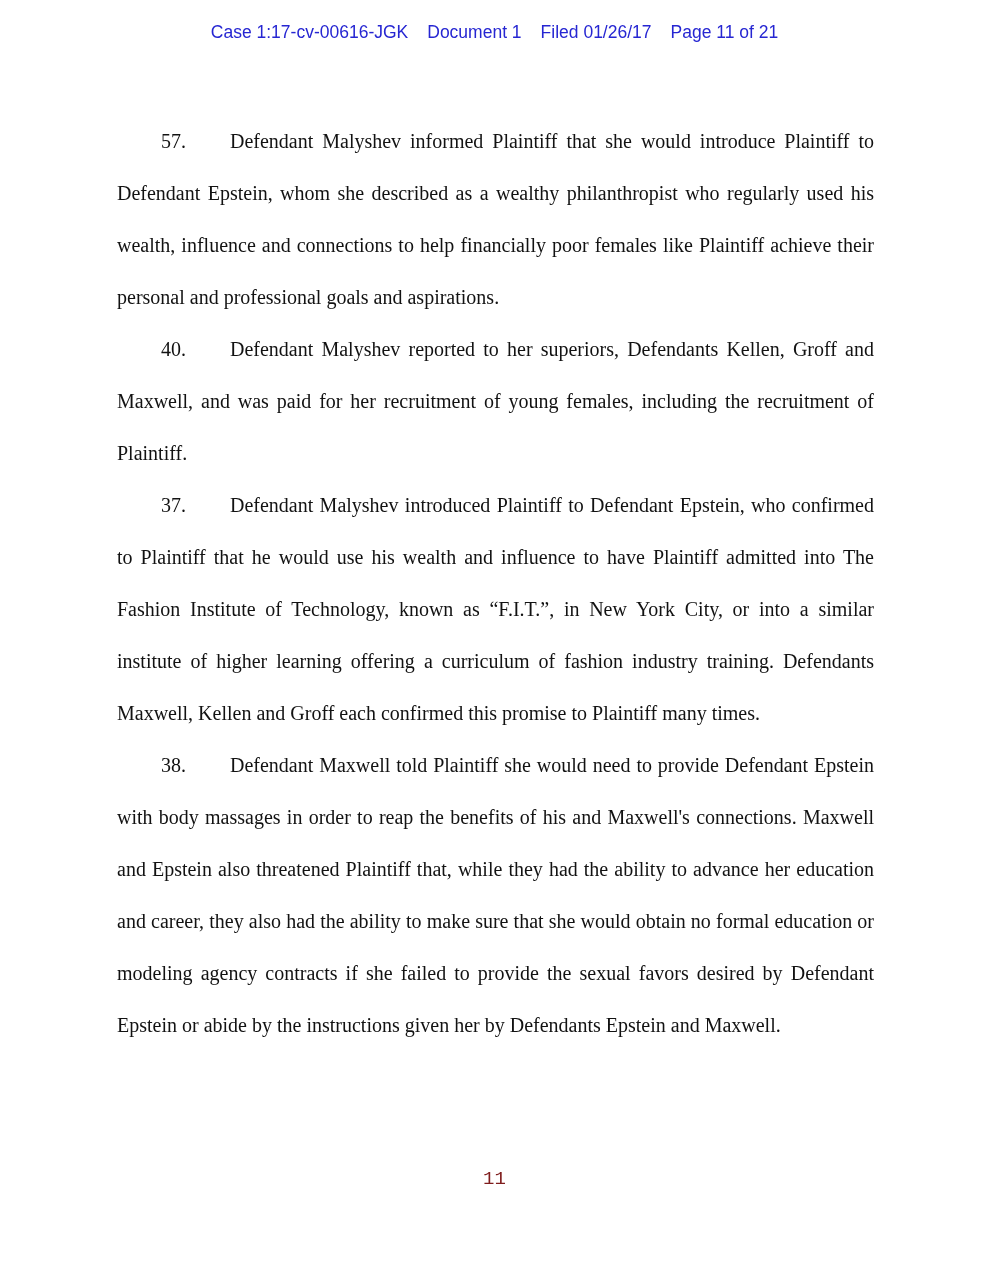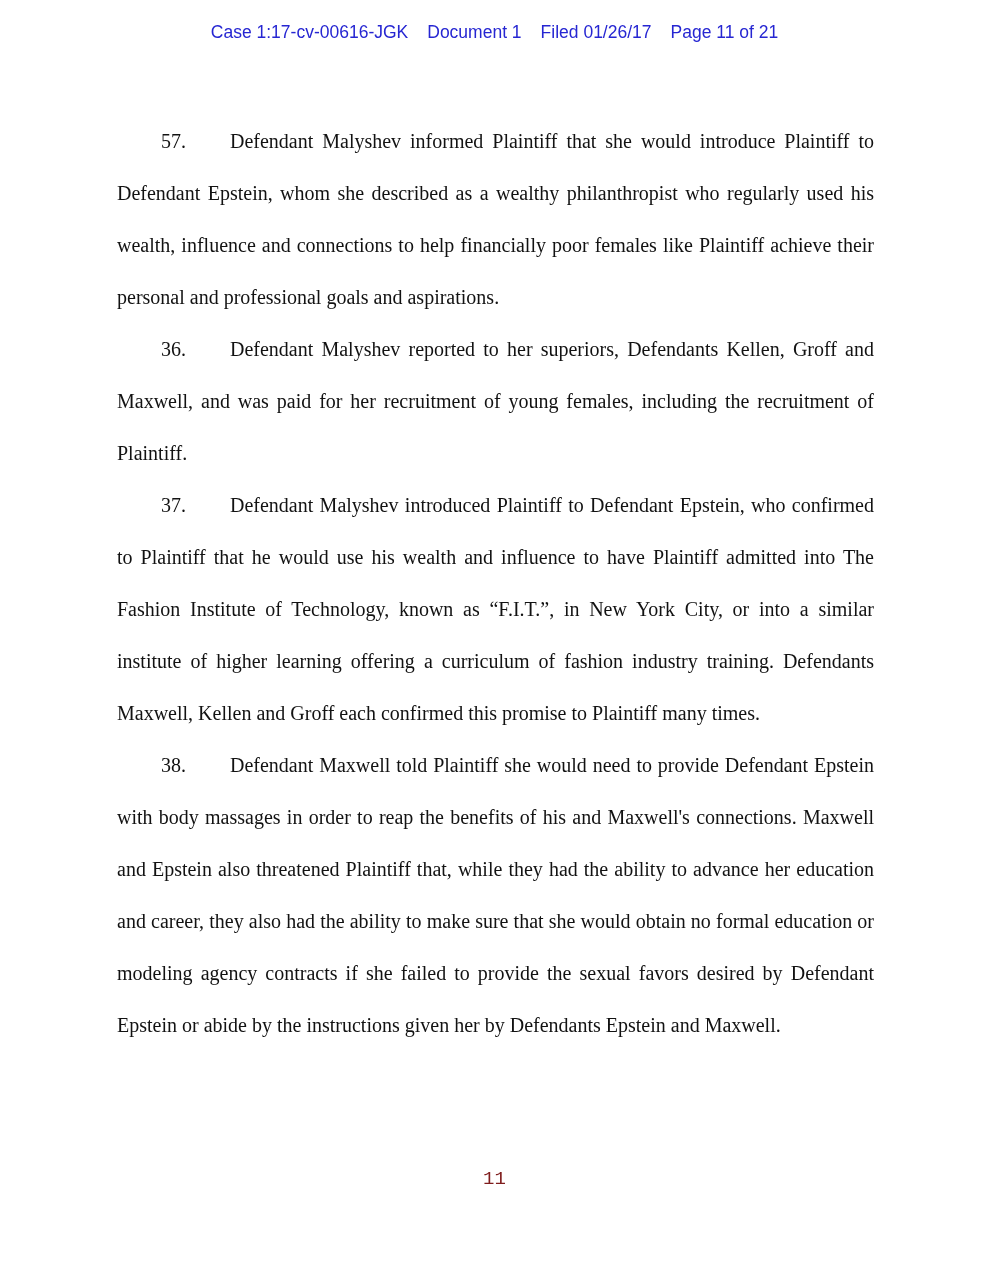--- a/index.html
+++ b/index.html
@@ -66,20 +66,20 @@
 <body>
 
 <div class="page">
 
   <div class="case-header">
     <span class="seg">Case 1:17-cv-00616-JGK</span><span class="seg">Document 1</span><span class="seg">Filed 01/26/17</span><span class="seg">Page 11 of 21</span>
   </div>
 
   <div class="doc-body">
     <p class="para"><span class="para-num">57.</span><span class="para-text">Defendant Malyshev informed Plaintiff that she would introduce Plaintiff to Defendant Epstein, whom she described as a wealthy philanthropist who regularly used his wealth, influence and connections to help financially poor females like Plaintiff achieve their personal and professional goals and aspirations.</span></p>
-    <p class="para"><span class="para-num">36.</span><span class="para-text">Defendant Malyshev reported to her superiors, Defendants Kellen, Groff and Maxwell, and was paid for her recruitment of young females, including the recruitment of Plaintiff.</span></p>
+    <p class="para"><span class="para-num">40.</span><span class="para-text">Defendant Malyshev reported to her superiors, Defendants Kellen, Groff and Maxwell, and was paid for her recruitment of young females, including the recruitment of Plaintiff.</span></p>
     <p class="para"><span class="para-num">37.</span><span class="para-text">Defendant Malyshev introduced Plaintiff to Defendant Epstein, who confirmed to Plaintiff that he would use his wealth and influence to have Plaintiff admitted into The Fashion Institute of Technology, known as “F.I.T.”, in New York City, or into a similar institute of higher learning offering a curriculum of fashion industry training.  Defendants Maxwell, Kellen and Groff each confirmed this promise to Plaintiff many times.</span></p>
     <p class="para"><span class="para-num">38.</span><span class="para-text">Defendant Maxwell told Plaintiff she would need to provide Defendant Epstein with body massages in order to reap the benefits of his and Maxwell's connections.  Maxwell and Epstein also threatened Plaintiff that, while they had the ability to advance her education and career, they also had the ability to make sure that she would obtain no formal education or modeling agency contracts if she failed to provide the sexual favors desired by Defendant Epstein or abide by the instructions given her by Defendants Epstein and Maxwell.</span></p>
   </div>
 
   <div class="page-number">11</div>
 
 </div>
 
 </body></html>

